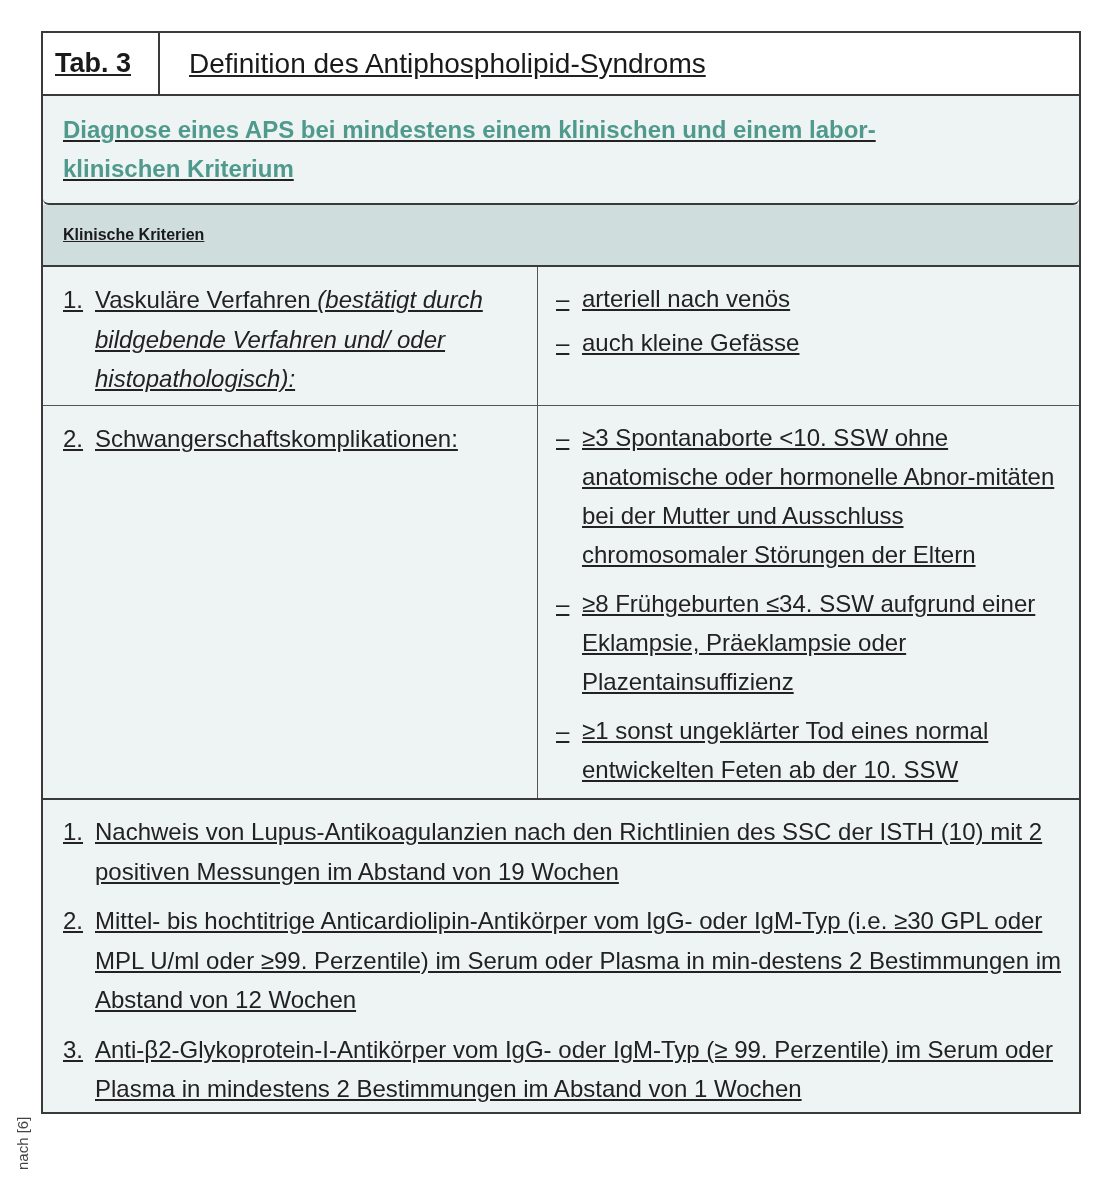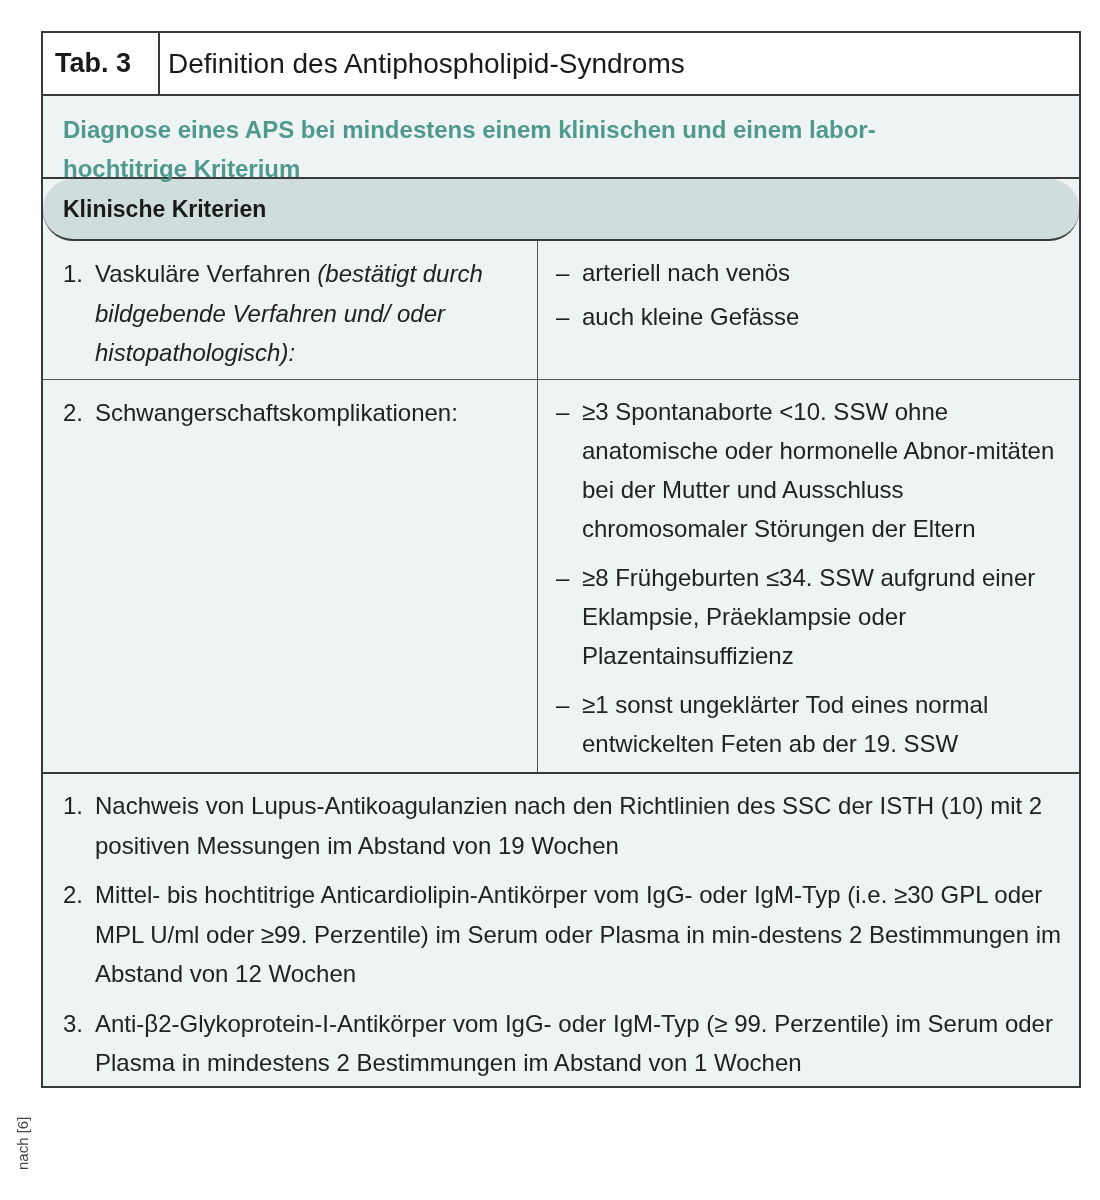--- a/index.html
+++ b/index.html
@@ -21,65 +21,66 @@
       transform: rotate(180deg);
       white-space: nowrap;
     }
 
     .table {
       position: absolute;
       left: 41px; top: 31px;
       width: 1040px;
       border: 2px solid #3a3a3a;
       background: #eef3f3;
+      text-decoration: underline;
     }
 
     .title-row {
       display: flex;
       height: 63px;
       background: #ffffff;
       border-bottom: 2px solid #3a3a3a;
     }
     .title-label {
       width: 117px;
       border-right: 2px solid #3a3a3a;
       display: flex; align-items: center;
       padding-left: 12px;
       font-weight: bold;
       font-size: 27px;
       color: #1a1a1a;
     }
     .title-text {
       display: flex; align-items: center;
-      padding-left: 8px;
+      padding-left: 29px;
       font-size: 28px;
       color: #1a1a1a;
     }
 
     .diagnosis-row {
-      height: 83px;
+      height: 109px;
       padding: 14px 20px 8px 20px;
       border-bottom: 2px solid #3a3a3a;
       background: #eef3f3;
       font-weight: bold;
       font-size: 24px;
       line-height: 39px;
+      border-radius: 6px;
     }
     .diagnosis-row span { color: #4f9a8d; }
 
     .section-header {
       height: 62px;
       display: flex; align-items: center;
       padding-left: 20px;
       background: #cfdddd;
       border-bottom: 2px solid #3a3a3a;
       font-weight: bold;
-      font-size: 23px;
+      font-size: 16px;
       color: #1a1a1a;
-      border-radius: 30px;
     }
 
     .crit-row {
       display: flex;
       border-bottom: 2px solid #3a3a3a;
       background: #eef3f3;
     }
     .crit-row.first { height: 139px; border-bottom: 1.5px solid #555; }
     .crit-row.second { height: 394px; }
 
@@ -126,21 +127,21 @@
 
   <div class="table">
 
     <div class="title-row">
       <div class="title-label">Tab. 3</div>
       <div class="title-text">Definition des Antiphospholipid-Syndroms</div>
     </div>
 
     <div class="diagnosis-row">
       <span>Diagnose eines APS bei mindestens einem klinischen und einem labor-</span><br>
-      <span>hochtitrige Kriterium</span>
+      <span>klinischen Kriterium</span>
     </div>
 
     <div class="section-header">Klinische Kriterien</div>
 
     <div class="crit-row first">
       <div class="crit-left">
         <div class="num-item">
           <span class="num">1.</span>
           <span class="txt"><span>Vaskuläre Verfahren </span><i>(bestätigt durch bildgebende Verfahren und/ oder histopathologisch):</i></span>
         </div>
@@ -168,21 +169,21 @@
         <div class="dash-item">
           <span class="dash">–</span>
           <span class="txt">≥3 Spontanaborte &lt;10. SSW ohne anatomische oder hormonelle Abnor-mitäten bei der Mutter und Ausschluss chromosomaler Störungen der Eltern</span>
         </div>
         <div class="dash-item">
           <span class="dash">–</span>
           <span class="txt">≥8 Frühgeburten ≤34. SSW aufgrund einer Eklampsie, Präeklampsie oder Plazentainsuffizienz</span>
         </div>
         <div class="dash-item">
           <span class="dash">–</span>
-          <span class="txt">≥1 sonst ungeklärter Tod eines normal entwickelten Feten ab der 19. SSW</span>
+          <span class="txt">≥1 sonst ungeklärter Tod eines normal entwickelten Feten ab der 10. SSW</span>
         </div>
       </div>
     </div>
 
 
     <div class="lab-body">
       <div class="num-item">
         <span class="num">1.</span>
         <span class="txt">Nachweis von Lupus-Antikoagulanzien nach den Richtlinien des SSC der ISTH (10) mit 2 positiven Messungen im Abstand von 19 Wochen</span>
       </div>

